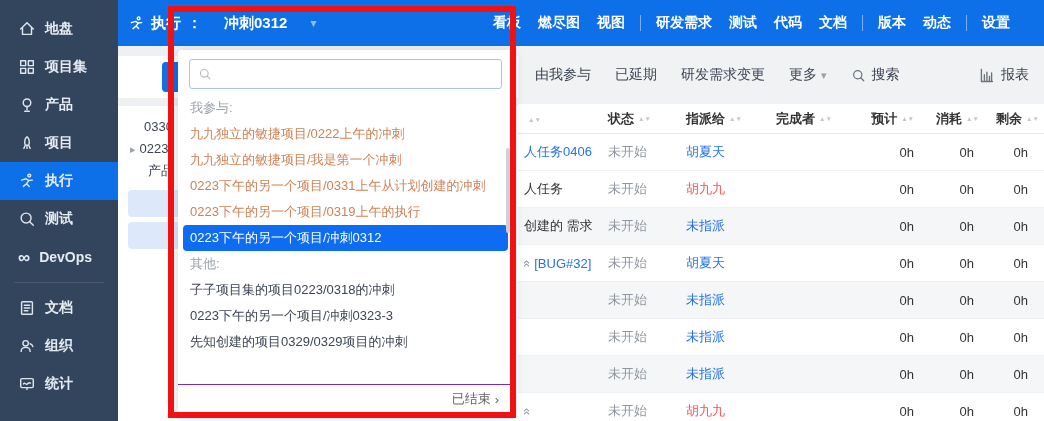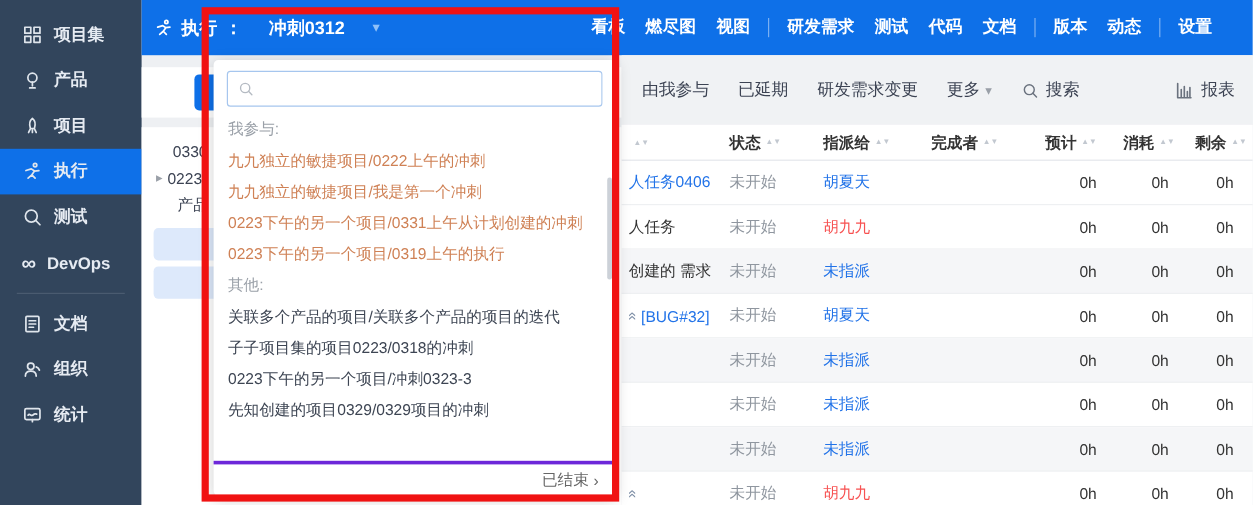--- a/index.html
+++ b/index.html
@@ -65,38 +65,44 @@
               border-radius:4px; box-shadow:0 3px 12px rgba(0,0,0,.18); z-index:50; display:flex; flex-direction:column; }
   .dd-search { margin:9px 11px 4px 11px; height:30px; border:1px solid #a6c6ee; border-radius:3px;
                display:flex; align-items:center; padding-left:8px; gap:6px; }
   .dd-search input { border:none; outline:none; flex:1; font-size:13px; height:26px; font-family:inherit; }
   .dd-list { flex:1; overflow:hidden; position:relative; padding-top:2px; }
   .dd-row { height:26px; display:flex; align-items:center; padding:0 12px; font-size:13px; white-space:nowrap; }
   .dd-label { color:#9aa0a8; }
   .dd-orange { color:#cf8155; cursor:pointer; }
   .dd-plain { color:#3d4553; cursor:pointer; }
   .dd-selected { background:#0d6cf2; color:#fff; border-radius:4px; margin:0 5px; padding:0 7px; cursor:pointer; }
-  .dd-footer { height:29px; border-top:3px solid #6d28d9; display:flex; align-items:center; justify-content:flex-end;
+  .dd-footer { height:29px; border-top:1px solid #6d28d9; display:flex; align-items:center; justify-content:flex-end;
                padding-right:14px; color:#666; font-size:13px; gap:4px; cursor:pointer; }
   .dd-scroll { position:absolute; right:3px; top:55px; width:4px; height:85px; background:#ccd1d8; border-radius:2px; cursor:pointer; }
 
   
   .red-frame { position:absolute; left:168px; top:6px; width:348px; height:412px;
                border:6px solid #f01212; z-index:60; pointer-events:none; }
 
   svg.ic { stroke:#dfe5ec; stroke-width:1.6; fill:none; stroke-linecap:round; stroke-linejoin:round; }
   svg.ic-g { stroke:#6a727e; stroke-width:1.6; fill:none; stroke-linecap:round; stroke-linejoin:round; }
   svg.ic-w { stroke:#fff; stroke-width:1.7; fill:none; stroke-linecap:round; stroke-linejoin:round; }
 </style>
 </head>
 <body>
 
 <div class="stage">
 
   <nav class="sidebar">
+    <div class="side-item">
+      <svg class="ic" width="18" height="18" viewBox="0 0 20 20">
+          <path d="M3 10 L10 3 L17 10 M5 9 V16 H15 V9"></path>
+        </svg>
+      <span>地盘</span>
+    </div>
     <div class="side-item">
       <svg class="ic" width="18" height="18" viewBox="0 0 20 20">
           <rect x="3" y="3" width="5.5" height="5.5"></rect>
           <rect x="11.5" y="3" width="5.5" height="5.5"></rect>
           <rect x="3" y="11.5" width="5.5" height="5.5"></rect>
           <rect x="11.5" y="11.5" width="5.5" height="5.5"></rect>
         </svg>
       <span>项目集</span>
     </div>
     <div class="side-item">
@@ -328,22 +334,22 @@
           <path d="M13 13 L17 17"></path>
         </svg>
       <input type="text" style="">
     </div>
     <div class="dd-list">
       <div class="dd-row dd-label">我参与:</div>
       <div class="dd-row dd-orange">九九独立的敏捷项目/0222上午的冲刺</div>
       <div class="dd-row dd-orange">九九独立的敏捷项目/我是第一个冲刺</div>
       <div class="dd-row dd-orange">0223下午的另一个项目/0331上午从计划创建的冲刺</div>
       <div class="dd-row dd-orange">0223下午的另一个项目/0319上午的执行</div>
+      <div class="dd-row dd-selected">0223下午的另一个项目/冲刺0312</div>
       <div class="dd-row dd-label">其他:</div>
-      <div class="dd-row dd-plain">关联多个产品的项目/关联多个产品的项目的迭代</div>
       <div class="dd-row dd-plain">子子项目集的项目0223/0318的冲刺</div>
       <div class="dd-row dd-plain">0223下午的另一个项目/冲刺0323-3</div>
       <div class="dd-row dd-plain">先知创建的项目0329/0329项目的冲刺</div>
       <div class="dd-scroll"></div>
     </div>
     <div class="dd-footer">
       <span>已结束</span>
       <span>›</span>
     </div>
   </div>

